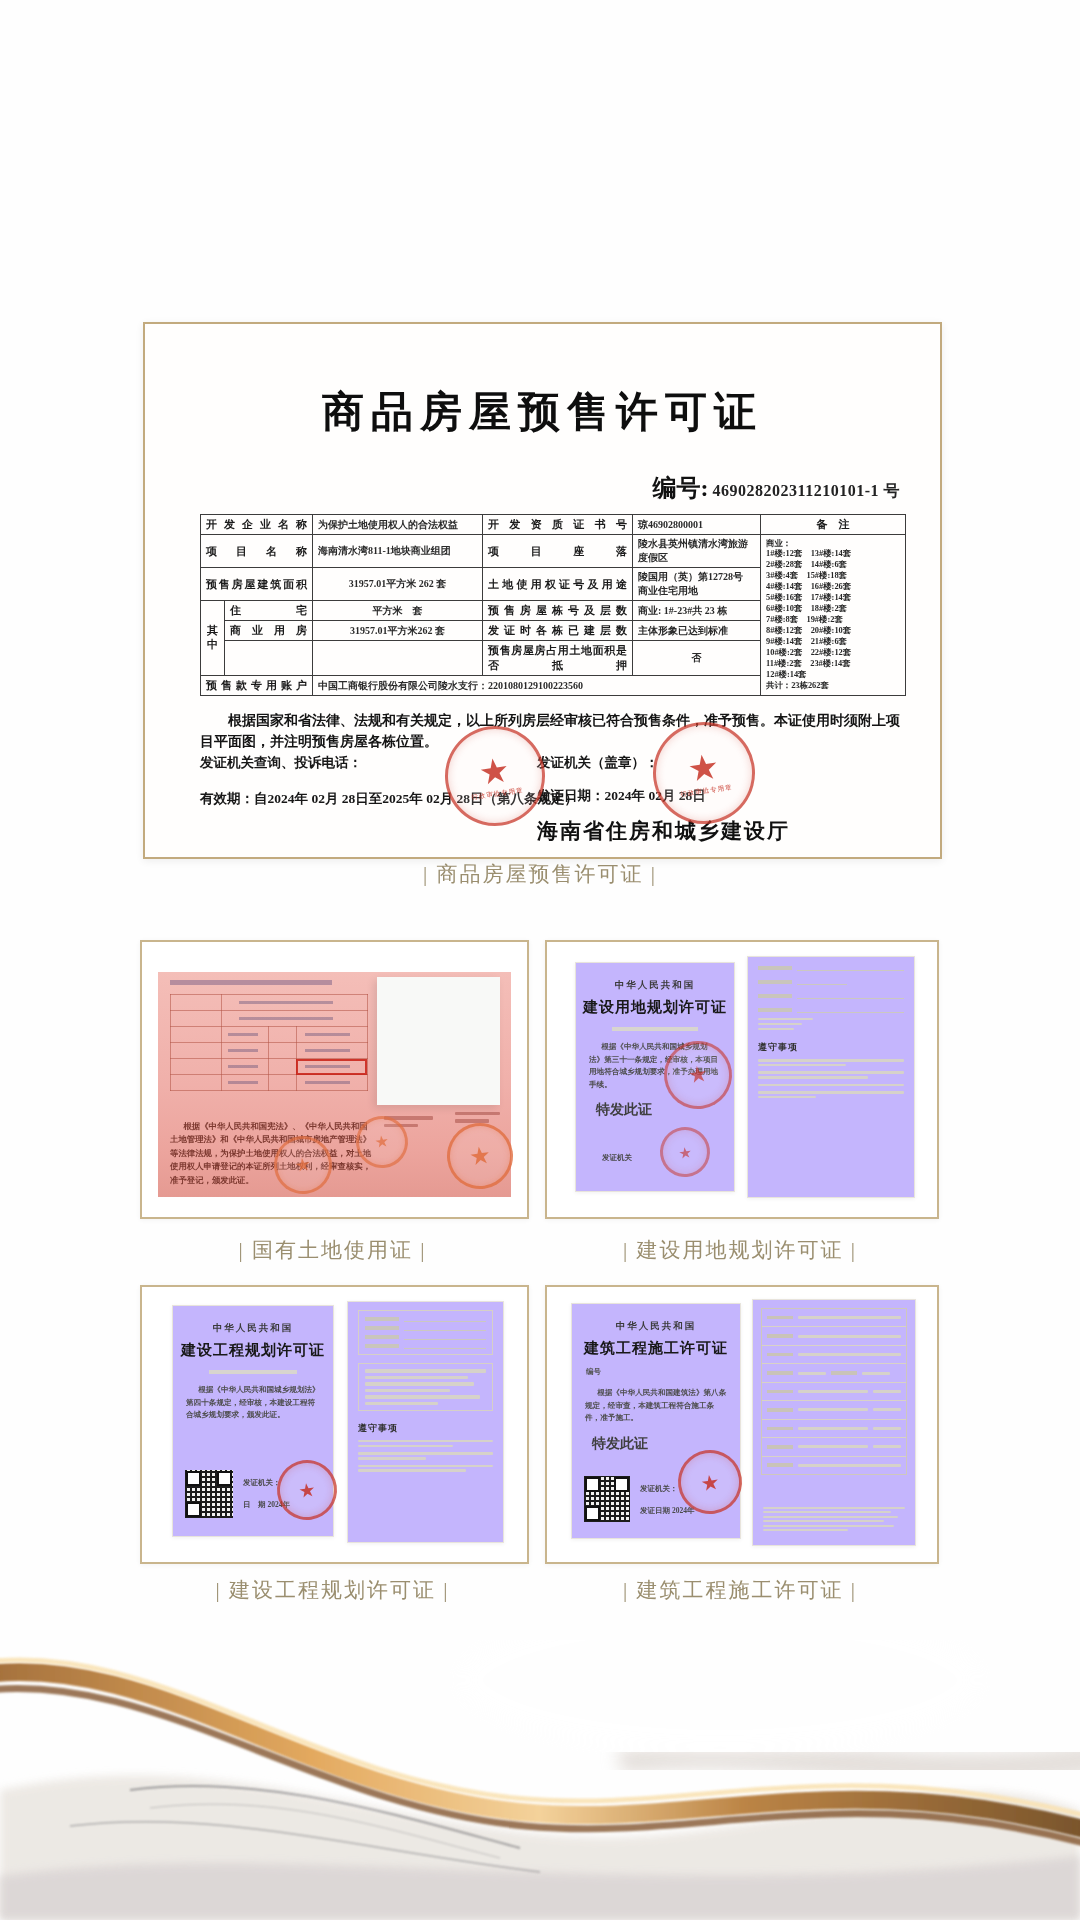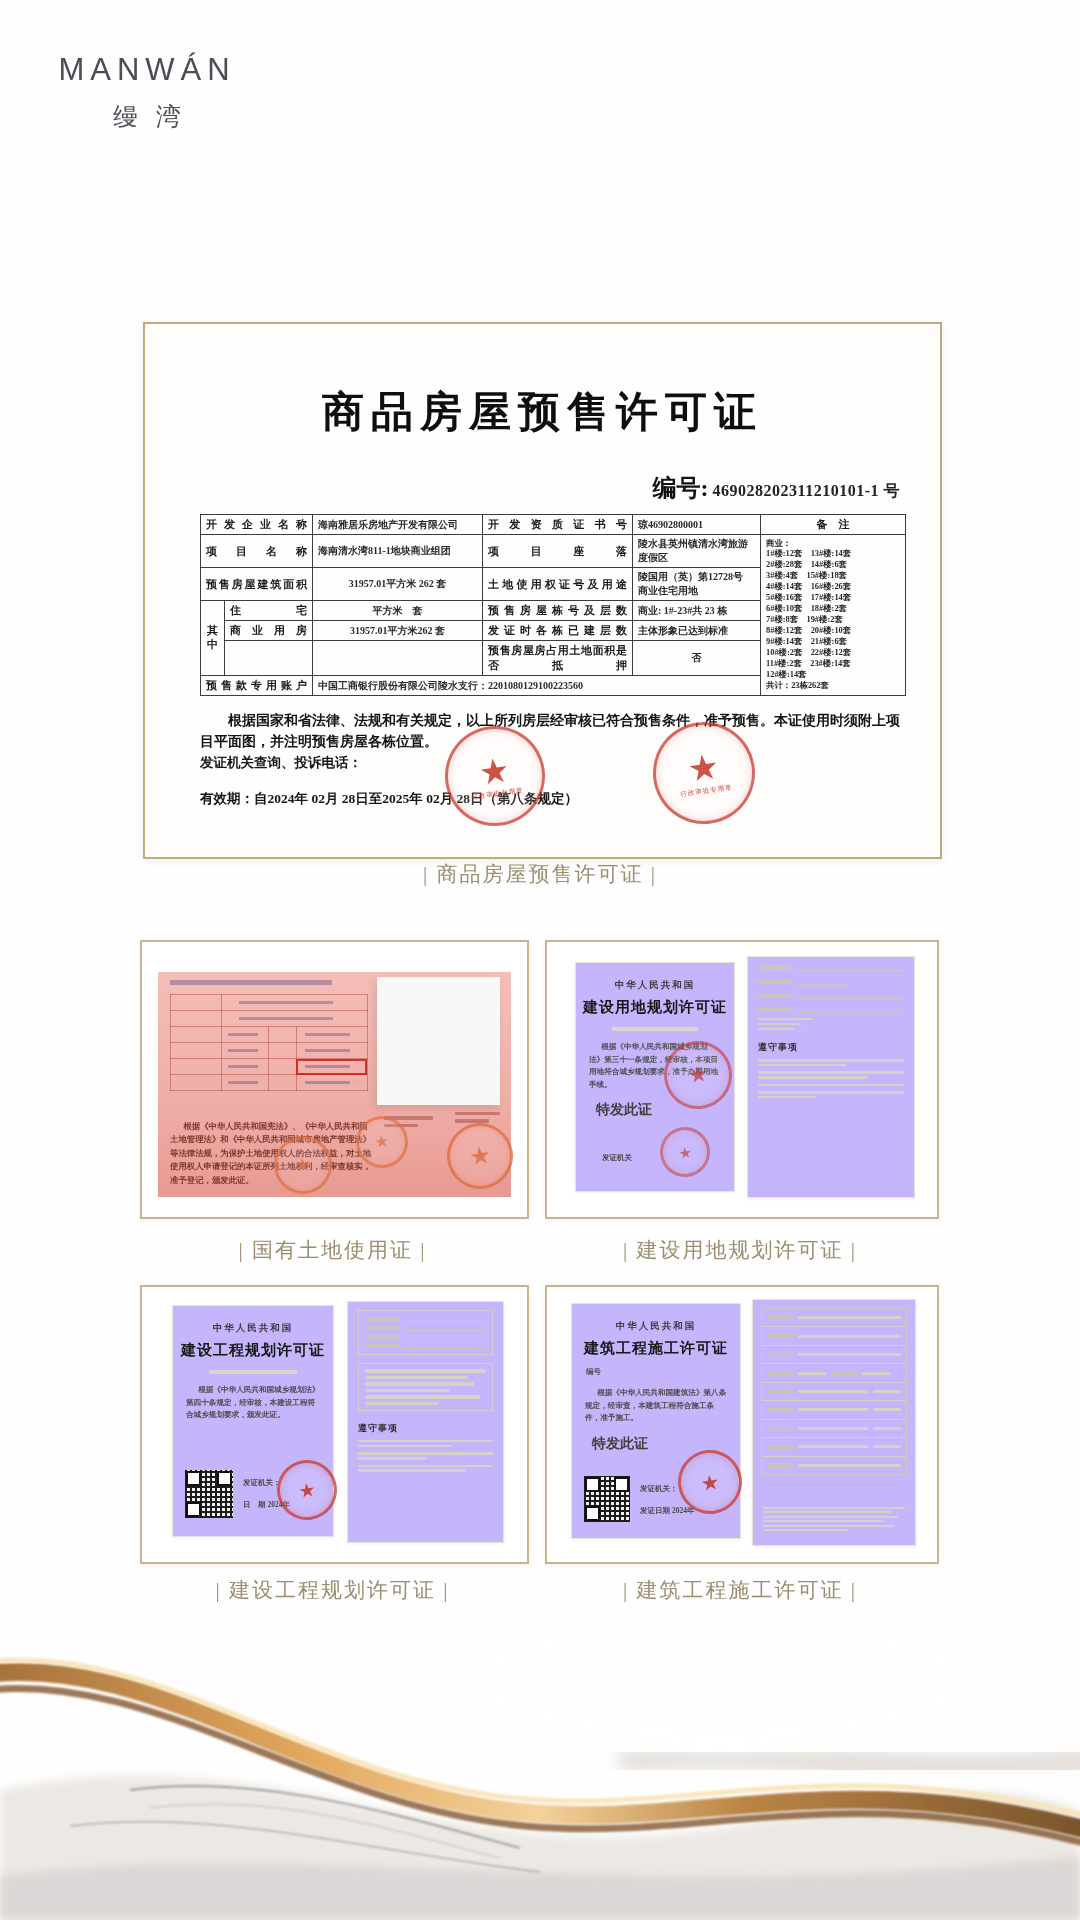--- a/index.html
+++ b/index.html
@@ -111,45 +111,41 @@
   .qr b:nth-child(1){left:1px;top:1px;} .qr b:nth-child(2){right:1px;top:1px;} .qr b:nth-child(3){left:1px;bottom:1px;}
 
   
   .wave{position:absolute;left:0;bottom:0;width:1080px;height:280px;}
 </style>
 </head>
 <body>
 
 <div class="page">
 
-  <div class="logo">
-    <div class="logo-en">MANWÁN</div>
-    <div class="logo-cn">缦湾</div>
-  </div>
 
   <div class="cert-main">
     <div class="cm-title">商品房屋预售许可证</div>
     <div class="cm-no">
       <span class="nl">编号:</span>
       <span class="nv">469028202311210101-1 号</span>
     </div>
 
     <table class="presale">
       <colgroup>
           <col style="width:24px">
           <col style="width:88px">
           <col style="width:170px">
           <col style="width:150px">
           <col style="width:128px">
           <col style="width:145px">
         </colgroup>
       <tbody>
           <tr>
         <td class="lab" colspan="2">开发企业名称</td>
-        <td class="val">海南雅居乐房地产开发有限公司</td>
+        <td class="val">为保护土地使用权人的合法权益</td>
         <td class="lab">开发资质证书号</td>
         <td class="val">琼46902800001</td>
         <td class="cen">备　注</td>
       </tr>
       <tr>
         <td class="lab" colspan="2">项目名称</td>
         <td class="val">海南清水湾811-1地块商业组团</td>
         <td class="lab">项目座落</td>
         <td class="val">陵水县英州镇清水湾旅游度假区</td>
         <td class="remark-cell" rowspan="6">商业：
@@ -196,20 +192,25 @@
         <td class="lab" colspan="2">预售款专用账户</td>
         <td class="val" colspan="3">中国工商银行股份有限公司陵水支行：2201080129100223560</td>
       </tr>
     </tbody>
       </table>
 
     <div class="cm-notice">根据国家和省法律、法规和有关规定，以上所列房层经审核已符合预售条件，准予预售。本证使用时须附上项目平面图，并注明预售房屋各栋位置。</div>
     <div class="cm-line cm-query">发证机关查询、投诉电话：</div>
     <div class="cm-line cm-valid">有效期：自2024年 02月 28日至2025年 02月 28日（第八条规定）</div>
 
+    <div class="cm-right">
+      <div>发证机关（盖章）：</div>
+      <div class="row2">发证日期：2024年 02月 28日</div>
+      <div class="cm-auth">海南省住房和城乡建设厅</div>
+    </div>
 
     <div class="seal" style="left:300px;top:402px;width:94px;height:94px;">
       <span class="star" style="font-size:34px;"></span>
       <span class="stext">行政审批专用章</span>
     </div>
     <div class="seal" style="left:508px;top:398px;width:96px;height:96px;">
       <span class="star" style="font-size:35px;"></span>
       <span class="stext">行政审批专用章</span>
     </div>
   </div>

